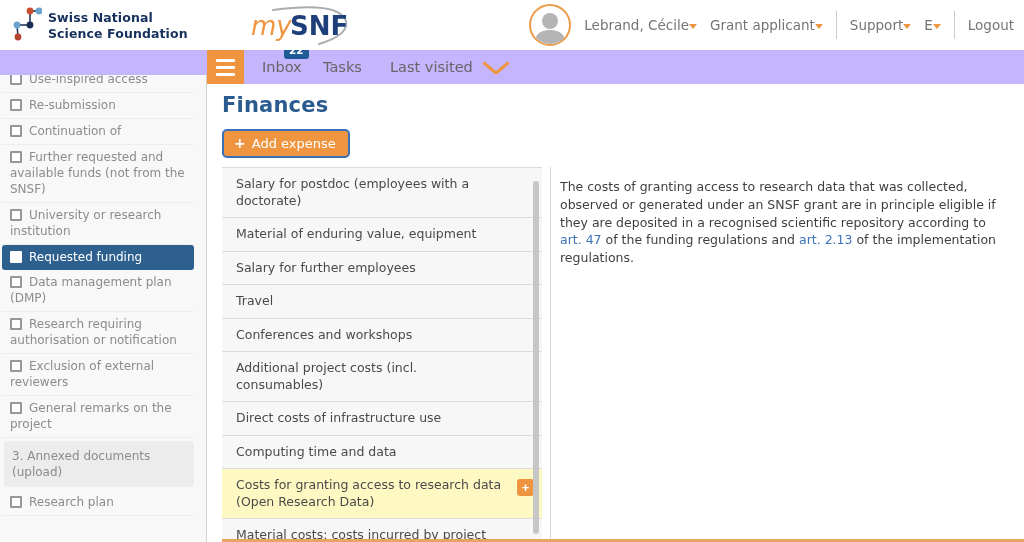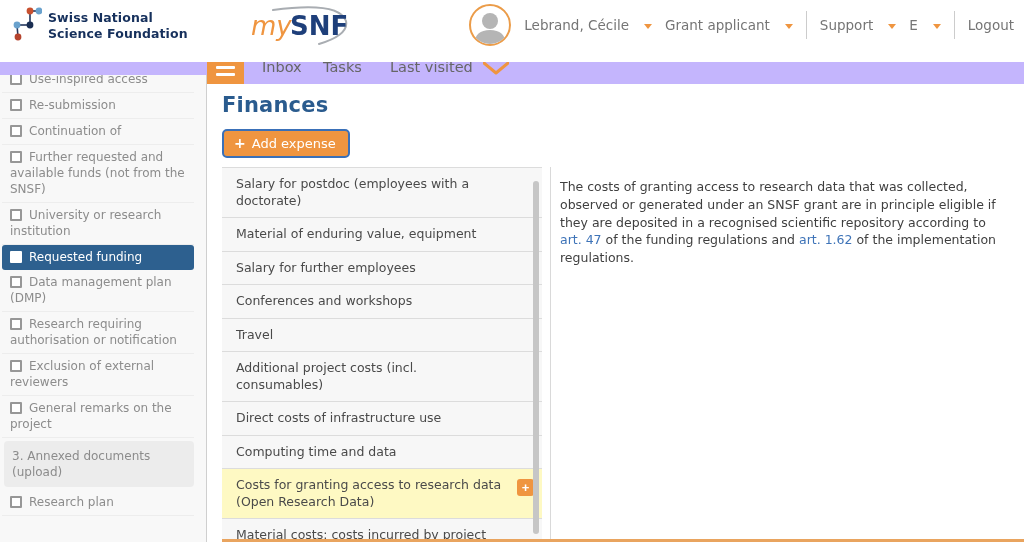--- a/index.html
+++ b/index.html
@@ -1,27 +1,27 @@
 <!DOCTYPE html>
 <html><head>
 <meta charset="utf-8">
 <style>
   * { margin:0; padding:0; box-sizing:border-box; }
   html,body { width:1024px; height:542px; overflow:hidden; background:#fff;
     font-family:"DejaVu Sans","Liberation Sans",sans-serif; }
   .stage { position:relative; width:1024px; height:542px; background:#fff; }
 
   
-  .header { position:absolute; top:0; left:0; width:1024px; height:62px; background:#fff; z-index:6; }
+  .header { position:absolute; top:0; left:0; width:1024px; height:50px; background:#fff; z-index:6; }
   .brand { position:absolute; left:8px; top:4px; display:flex; align-items:center; gap:6px; }
   .brand-text { font-size:12.5px; font-weight:bold; color:#16305c; line-height:1.3; letter-spacing:.1px; }
   .mysnf { position:absolute; left:243px; top:4px; }
   .usermenu { position:absolute; right:10px; top:0; height:50px; display:flex; align-items:center; gap:13px; color:#757575; font-size:13.5px; }
   .avatar { width:42px; height:42px; border-radius:50%; border:2px solid #eb9c49; background:#fff; overflow:hidden; display:flex; align-items:flex-end; justify-content:center; }
-  .menu-entry { display:flex; align-items:center; gap:15px; cursor:pointer; white-space:nowrap; }
+  .menu-entry { display:flex; align-items:center; gap:0; cursor:pointer; white-space:nowrap; }
   .chev { width:0; height:0; border-left:4.5px solid transparent; border-right:4.5px solid transparent; border-top:5.5px solid #ef9540; margin-top:2px; }
   .vsep { width:1px; height:28px; background:#ccc; }
 
   
   .navbar { position:absolute; top:50px; left:0; width:1024px; height:34px; background:#c4b5fd; z-index:3; }
   .hamburger { position:absolute; left:207px; top:0; width:37px; height:34px; background:#ef9540; border:none; cursor:pointer; display:flex; flex-direction:column; justify-content:center; align-items:center; gap:4px; }
   .hamburger span { display:block; width:19px; height:3px; background:#fff; border-radius:1px; }
   .nav-item { position:absolute; top:0; height:34px; display:flex; align-items:center; color:#666; font-size:14.5px; cursor:pointer; }
   .nav-inbox { left:262px; } .nav-tasks { left:323px; } .nav-last { left:390px; gap:10px; }
   .badge { position:absolute; left:22px; top:-7px; background:#1e5a96; color:#fff; font-size:10.5px; font-weight:bold; padding:1px 5px 2px; border-radius:3px; line-height:1.2; }
@@ -161,36 +161,36 @@
     <button class="add-expense">
       <span class="plus">+</span>
       <span>Add expense</span>
     </button>
 
     <div class="content-row">
       <div class="expense-list">
         <div class="exp-item"><span>Salary for postdoc (employees with a doctorate)</span></div>
         <div class="exp-item"><span>Material of enduring value, equipment</span></div>
         <div class="exp-item"><span>Salary for further employees</span></div>
+        <div class="exp-item"><span>Travel</span></div>
         <div class="exp-item"><span>Conferences and workshops</span></div>
-        <div class="exp-item"><span>Travel</span></div>
         <div class="exp-item"><span>Additional project costs (incl. consumables)</span></div>
         <div class="exp-item"><span>Direct costs of infrastructure use</span></div>
         <div class="exp-item"><span>Computing time and data</span></div>
         <div class="exp-item selected">
           <span>Costs for granting access to research data (Open Research Data)</span>
           <button class="mini-add">+</button>
         </div>
         <div class="exp-item"><span>Material costs: costs incurred by project partners and subcontractors</span></div>
         <div class="scroll-thumb"></div>
       </div>
 
       <div class="vdivider"></div>
 
       <div class="info-panel">
         <p>
-          <span>The costs of granting access to research data that was collected, observed or generated under an SNSF grant are in principle eligible if they are deposited in a recognised scientific repository according to </span><a>art. 47</a><span> of the funding regulations and </span><a>art. 1.62</a><span> of the implementation regulations.</span>
+          <span>The costs of granting access to research data that was collected, observed or generated under an SNSF grant are in principle eligible if they are deposited in a recognised scientific repository according to </span><a>art. 47</a><span> of the funding regulations and </span><a>art. 2.13</a><span> of the implementation regulations.</span>
         </p>
       </div>
     </div>
   </main>
 
 </div>
 
 </body></html>

